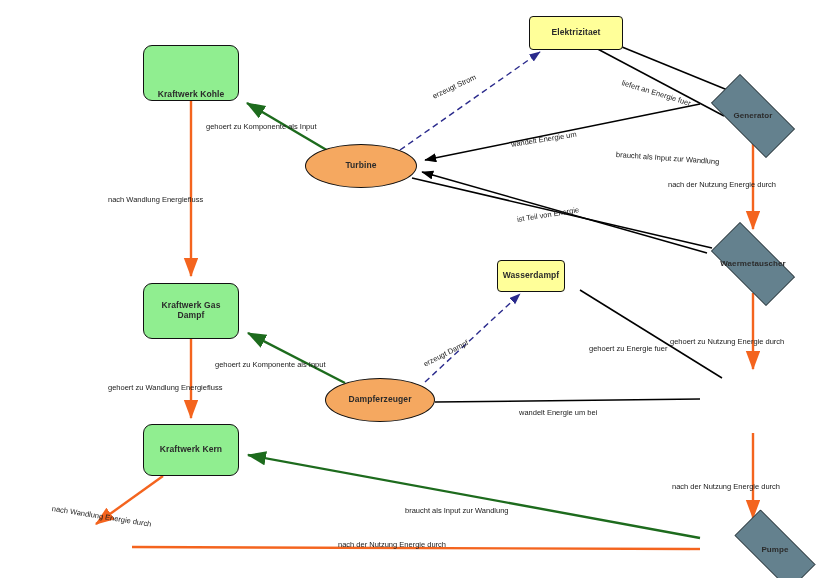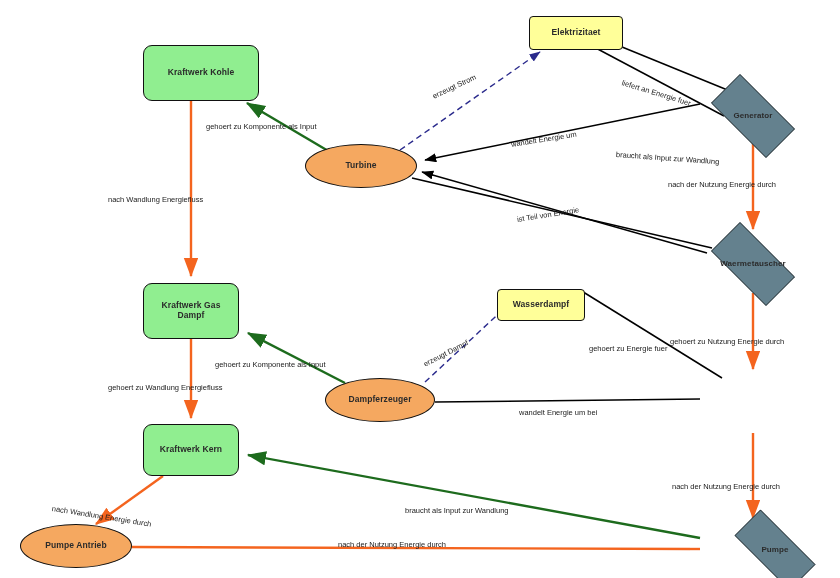--- a/index.html
+++ b/index.html
@@ -119,21 +119,21 @@
     <path d="M600,38 L752,100" stroke="#000000" stroke-width="1.5" fill="none"></path>
     <path d="M592,46 L724,116" stroke="#000000" stroke-width="1.5" fill="none"></path>
 
     <path d="M435,402 L700,399" stroke="#000000" stroke-width="1.5" fill="none"></path>
     <path d="M580,290 L722,378" stroke="#000000" stroke-width="1.5" fill="none"></path>
 
     <path d="M400,150 L540,52" stroke="#2a2a8c" stroke-width="1.4" fill="none" stroke-dasharray="6,4" marker-end="url(#ar-blue)"></path>
     <path d="M425,382 L520,294" stroke="#2a2a8c" stroke-width="1.4" fill="none" stroke-dasharray="6,4" marker-end="url(#ar-blue)"></path>
   </svg>
 
-  <div class="node n-green" style="left:143px;top:45px;width:116px;height:56px;">
+  <div class="node n-green" style="left:143px;top:45px;width:96px;height:56px;align-items:flex-end;">
     <span>Kraftwerk Kohle</span>
   </div>
 
   <div class="node n-ellipse" style="left:305px;top:144px;width:112px;height:44px;">
     <span>Turbine</span>
   </div>
 
   <div class="node n-yellow" style="left:529px;top:16px;width:94px;height:34px;">
     <span>Elektrizitaet</span>
   </div>
@@ -145,36 +145,33 @@
 
   <div class="node n-diamond" style="left:698px;top:235px;width:110px;height:58px;">
     <div class="dshape"></div>
     <span>Waermetauscher</span>
   </div>
 
   <div class="node n-green" style="left:143px;top:283px;width:96px;height:56px;">
     <span>Kraftwerk Gas Dampf</span>
   </div>
 
-  <div class="node n-yellow" style="left:497px;top:260px;width:88px;height:32px;margin-top:29px;">
+  <div class="node n-yellow" style="left:497px;top:260px;width:68px;height:32px;">
     <span>Wasserdampf</span>
   </div>
 
   <div class="node n-ellipse" style="left:325px;top:378px;width:110px;height:44px;">
     <span>Dampferzeuger</span>
   </div>
 
 
   <div class="node n-green" style="left:143px;top:424px;width:96px;height:52px;text-align:center;">
     <span>Kraftwerk Kern</span>
   </div>
 
-  <div class="node n-ellipse" style="left:20px;top:524px;width:112px;height:44px;">
-    <span>Pumpe Antrieb</span>
-  </div>
 
   <div class="node n-diamond" style="left:720px;top:524px;width:110px;height:52px;">
     <div class="dshape"></div>
     <span>Pumpe</span>
   </div>
 
   <div class="edge-label" style="left:206px;top:122px;"><span>gehoert zu Komponente als Input</span></div>
   <div class="edge-label" style="left:108px;top:195px;"><span>nach Wandlung Energiefluss</span></div>
   <div class="edge-label" style="left:433px;top:92px;transform:rotate(-25deg);"><span>erzeugt Strom</span></div>
   <div class="edge-label" style="left:511px;top:140px;transform:rotate(-9deg);"><span>wandelt Energie um</span></div>

